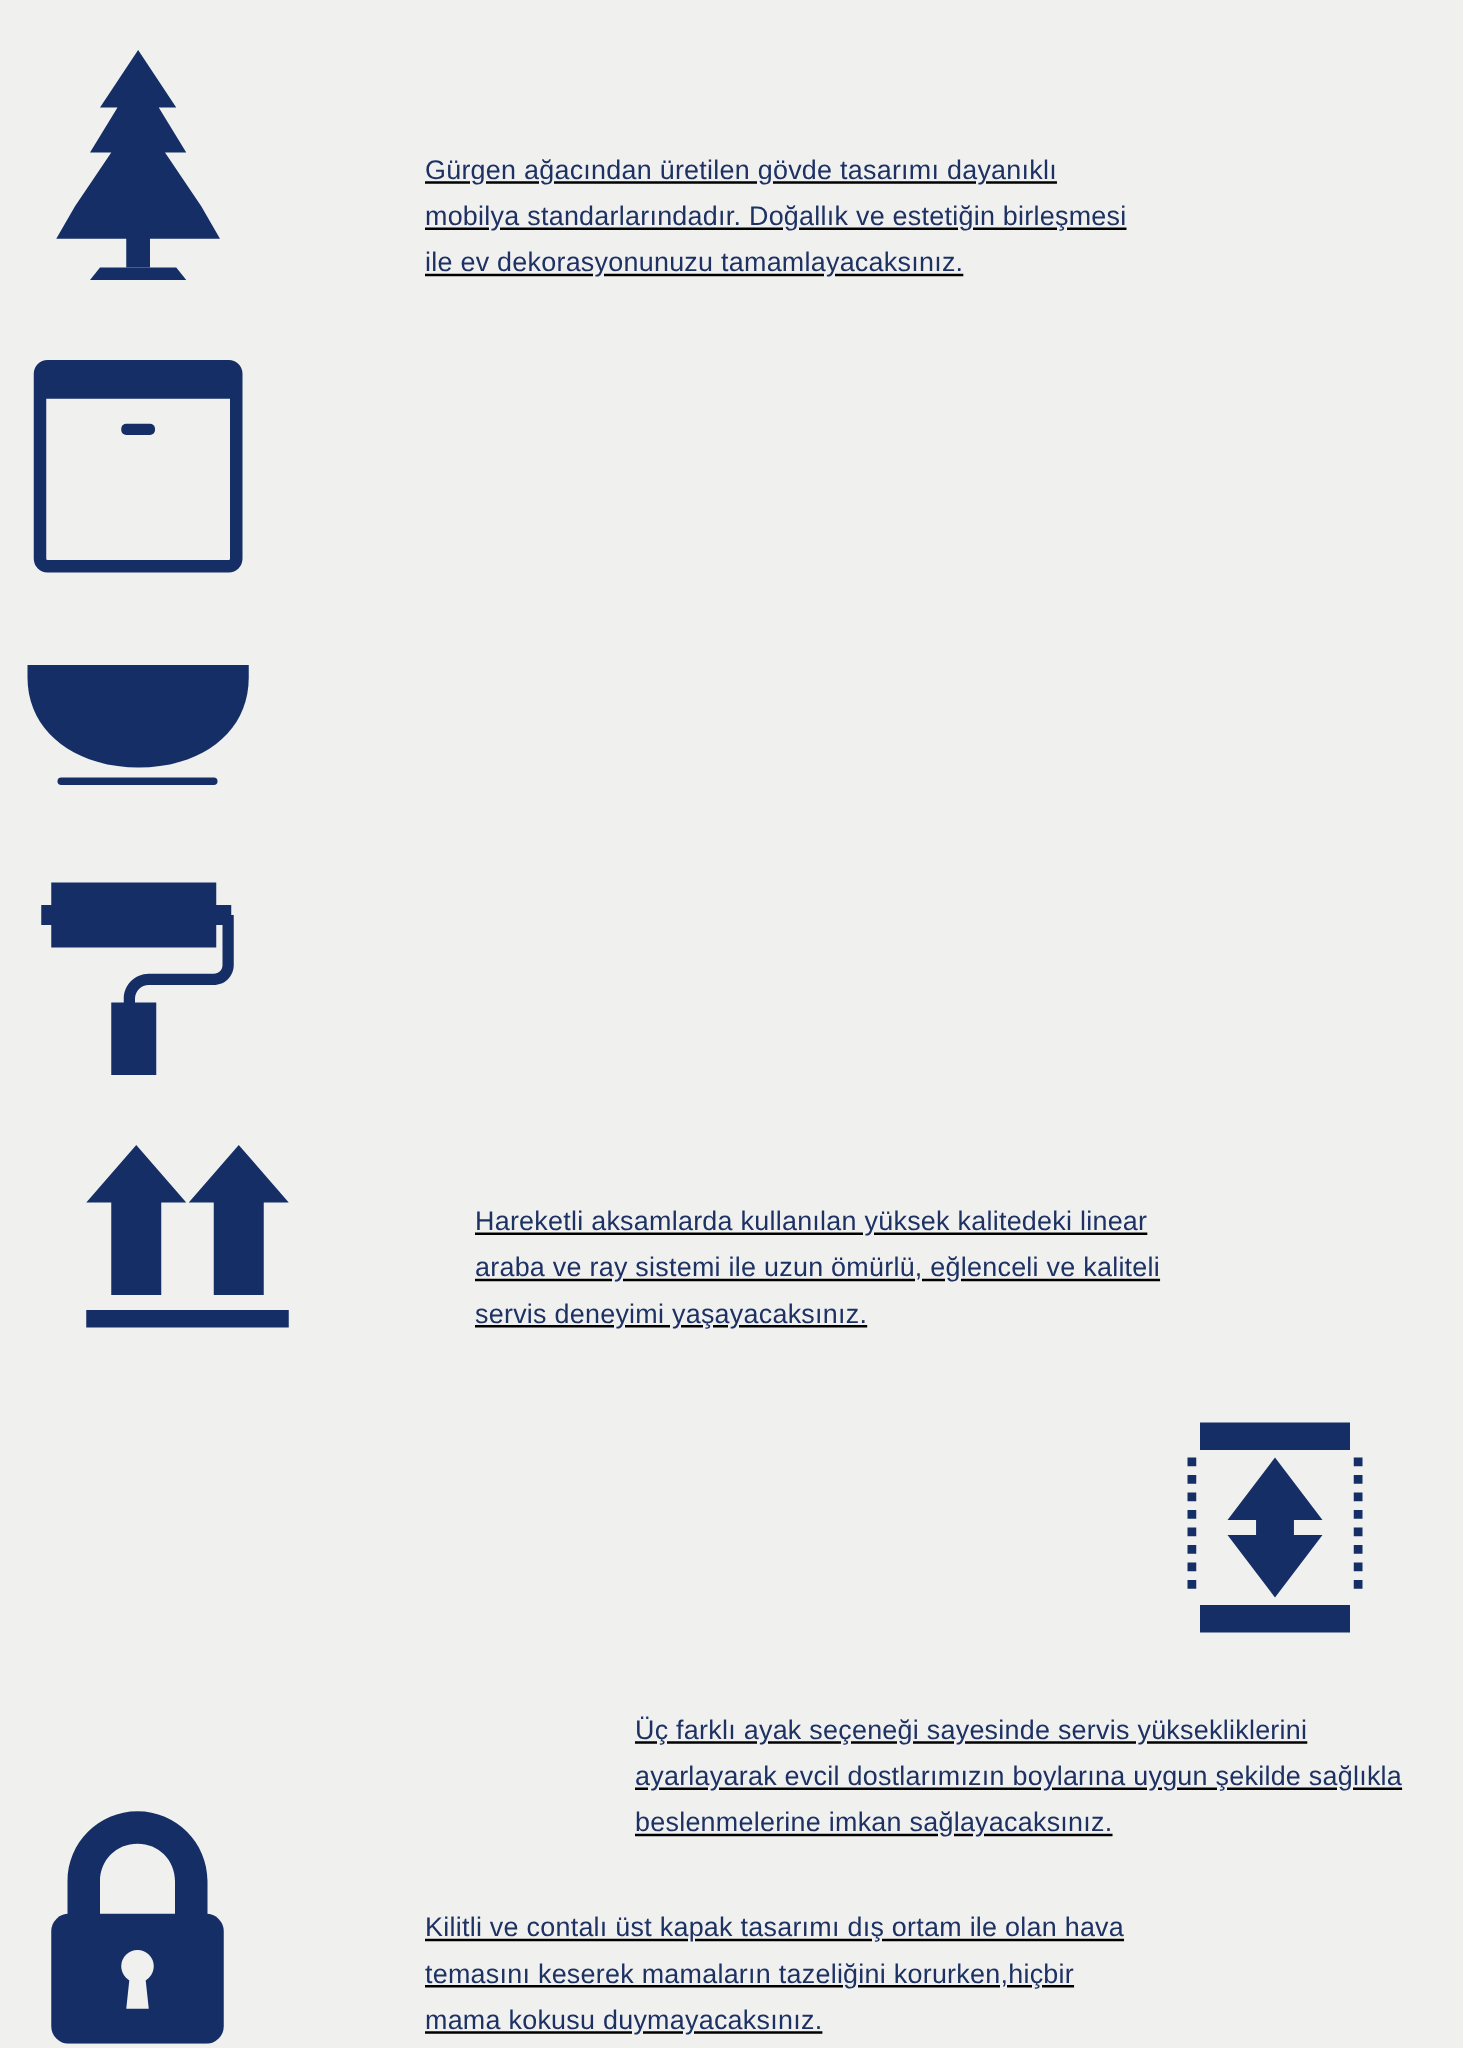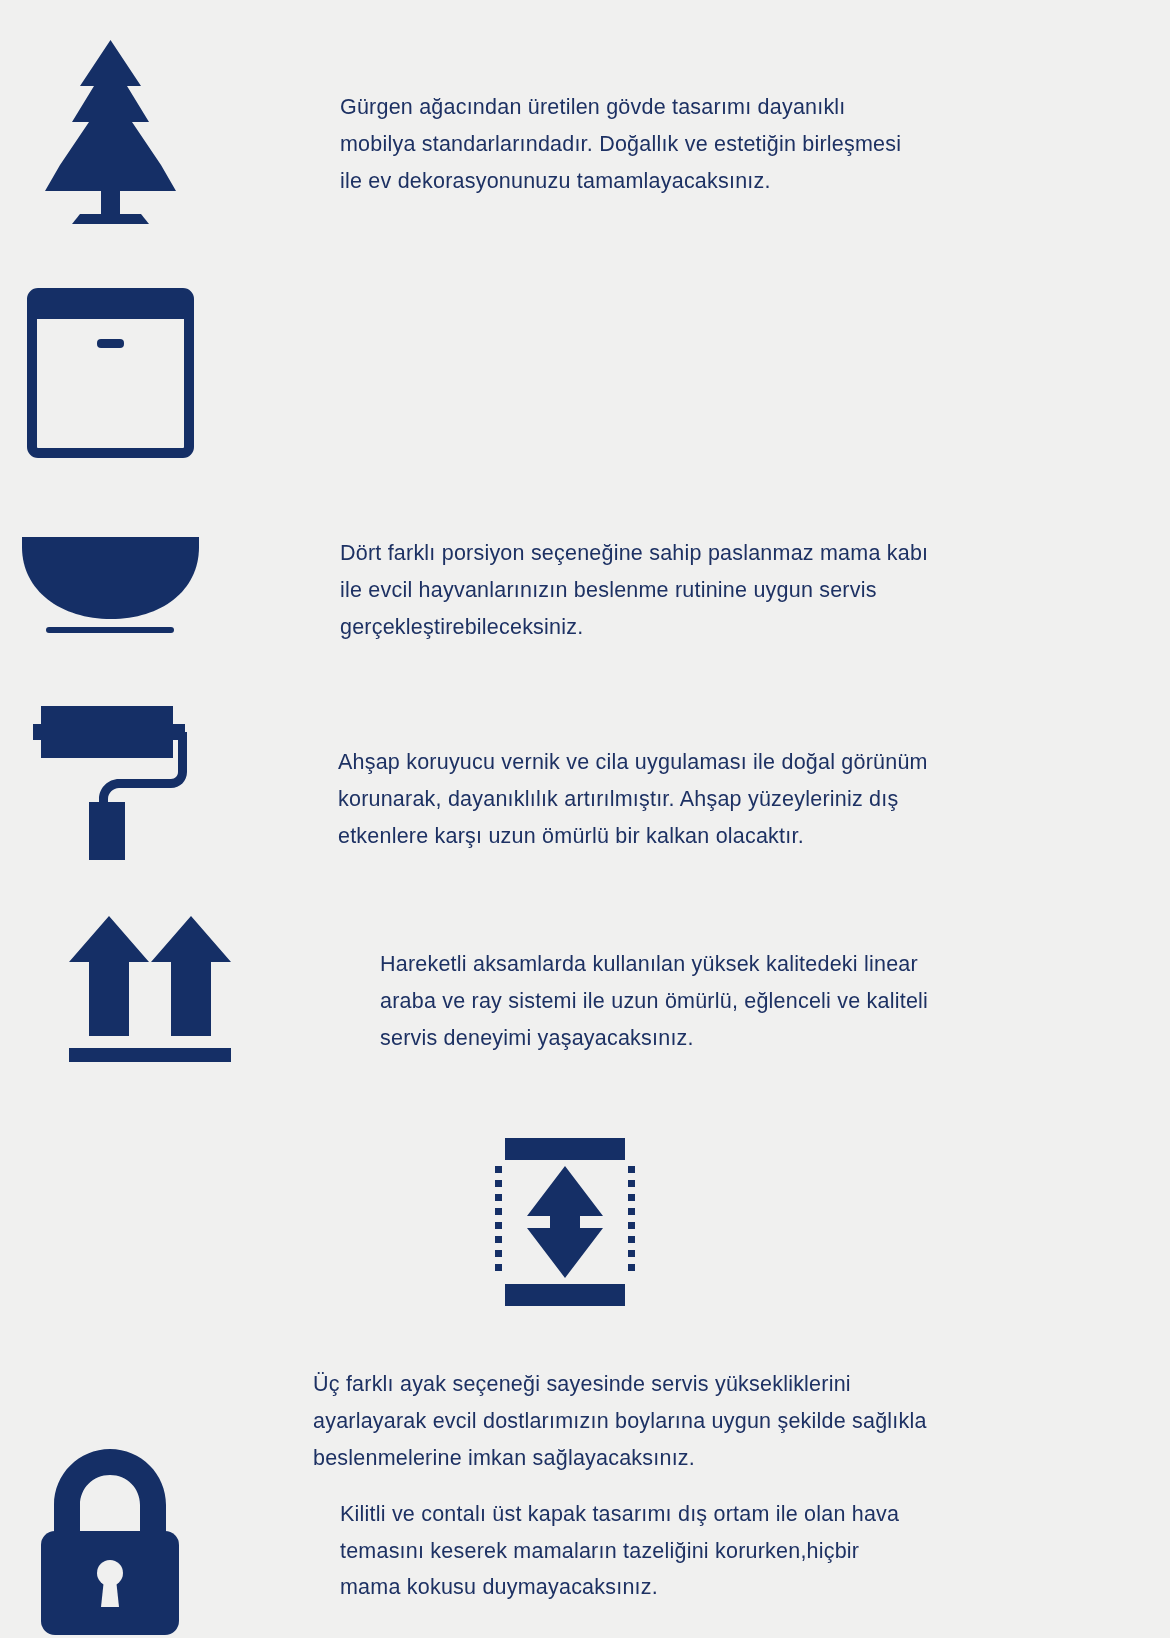--- a/index.html
+++ b/index.html
@@ -15,21 +15,22 @@
     overflow: hidden;
   }
   .features {
     position: relative;
     width: 1170px;
     height: 1638px;
   }
   .feature-row {
     position: absolute;
     display: flex;
-    align-items: center;
+    align-items: flex-end;
+    text-decoration: underline;
   }
   .icon-cell {
     width: 220px;
     min-width: 220px;
     display: flex;
     justify-content: center;
     align-items: flex-start;
   }
   .icon-cell svg { display: block; }
   .text-cell {
@@ -106,38 +107,36 @@
     <div class="icon-cell">
       <span>
         <svg width="185" height="110" viewBox="0 0 185 110" aria-hidden="true">
           <g fill="#152f66">
             <path d="M4 6 h177 v10 c0 44 -38 72 -88 72 S4 60 4 16 z"></path>
             <rect x="28" y="96" width="128" height="6" rx="3"></rect>
           </g>
         </svg>
       </span>
     </div>
-    <div class="text-cell">Dört farklı porsiyon seçeneğine sahip paslanmaz mama kabı ile evcil hayvanlarınızın beslenme rutinine uygun servis gerçekleştirebileceksiniz.</div>
   </div>
 
   <div class="feature-row" id="row-3">
     <div class="icon-cell">
       <span>
         <svg width="175" height="170" viewBox="0 0 175 170" aria-hidden="true">
           <g fill="#152f66">
             <rect x="18" y="8" width="132" height="52"></rect>
             <rect x="10" y="26" width="10" height="16"></rect>
             <rect x="148" y="26" width="14" height="16"></rect>
             <path d="M155 34 h9 v40 c0 9 -7 16 -16 16 H96 c-6 0 -11 5 -11 11 v8 h-9 v-8 c0 -11 9 -20 20 -20 h52 c4 0 7 -3 7 -7 z"></path>
             <rect x="66" y="104" width="36" height="58"></rect>
           </g>
         </svg>
       </span>
     </div>
-    <div class="text-cell">Ahşap koruyucu vernik ve cila uygulaması ile doğal görünüm korunarak, dayanıklılık artırılmıştır. Ahşap yüzeyleriniz dış etkenlere karşı uzun ömürlü bir kalkan olacaktır.</div>
   </div>
 
   <div class="feature-row" id="row-4">
     <div class="icon-cell">
       <span>
         <svg width="175" height="160" viewBox="0 0 175 160" aria-hidden="true">
           <g fill="#152f66">
             <path d="M46 6 L86 52 H66 V126 H26 V52 H6 z"></path>
             <path d="M128 6 L168 52 H148 V126 H108 V52 H88 z"></path>
             <rect x="6" y="138" width="162" height="14"></rect>

